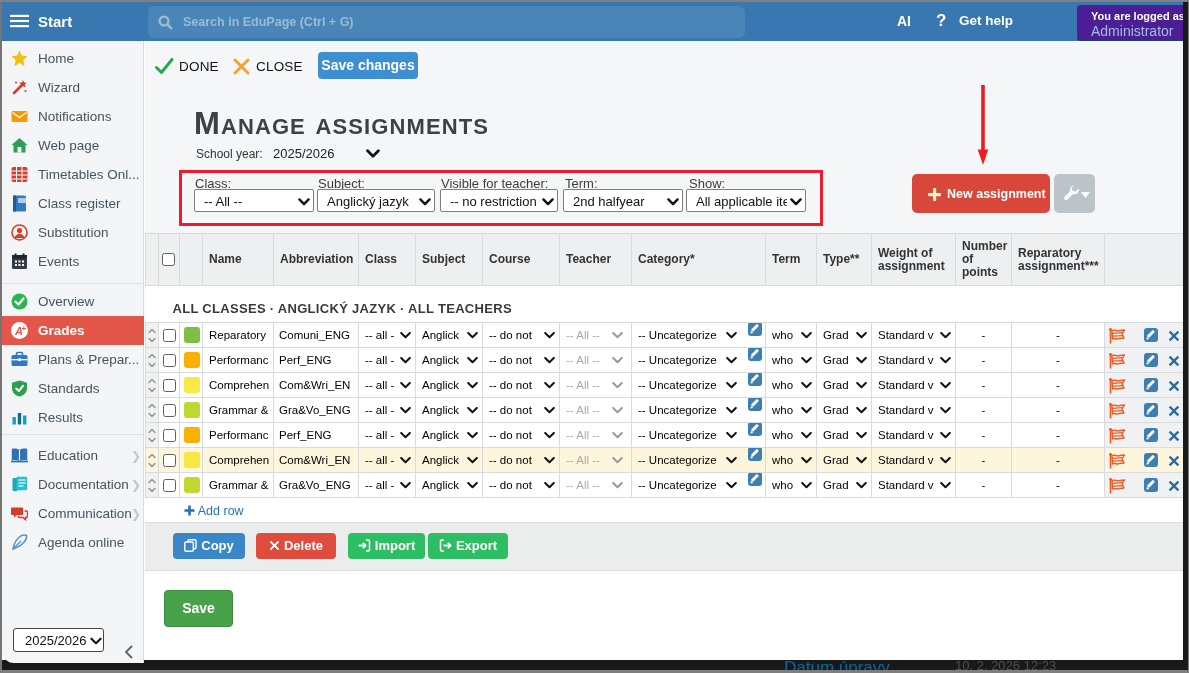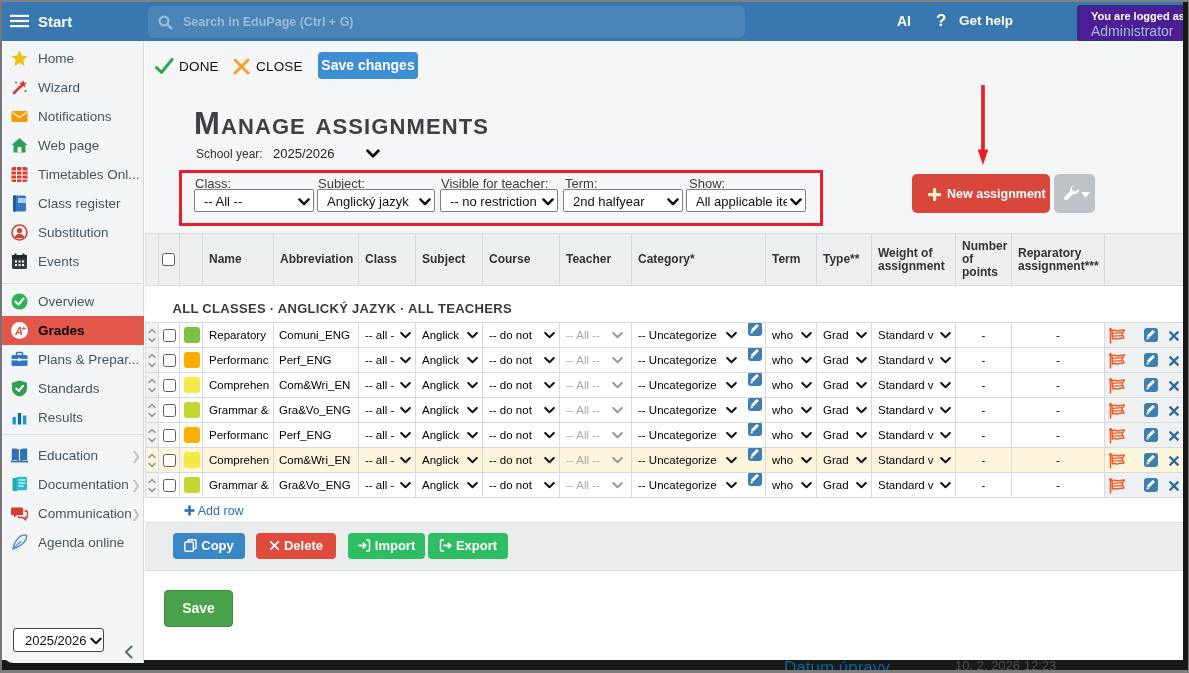--- a/index.html
+++ b/index.html
@@ -26,21 +26,21 @@
 #loggedbox { left:1027px; top:3px; width:148px; height:36px; background:#4c1d95; border:1px solid #1a4166; border-radius:3px;margin-left:48px; }
 #logged1 { left:13px; top:4px; font-size:11px; font-weight:bold; color:#fff; }
 #logged2 { left:13px; top:17px; font-size:14px; color:#9dc0db; }
 
 #sidebar { left:2px; top:41px; width:142px; height:622px; background:#f3f5f6; border-right:1px solid #d7dbdd; border-radius:0 0 0 12px; z-index:6; }
 .mi { position:absolute; left:0; width:142px; height:29px; }
 .mi .ic { position:absolute; left:9px; top:6px; width:17px; height:17px; }
 .mi .lb { position:absolute; left:36px; top:7px; font-size:13.5px; color:#45555f; white-space:nowrap; }
 .mi .chev { position:absolute; right:3px; top:8px; color:#c3c8cc; font-size:12px; }
 .mi.sel { background:#e2574a; }
-.mi.sel .lb { color:#000000; font-weight:bold; }
+.mi.sel .lb { color:#ffffff; font-weight:bold; }
 .sep { position:absolute; left:0; width:142px; border-top:1px solid #dee2e4; }
 #yearsel { left:11px; top:587px; width:91px; height:24px; background:#fff; border:1.5px solid #444; border-radius:3px; }
 #yearsel span { position:absolute; left:11px; top:4px; font-size:13px; color:#111; }
 #collapse { left:122px; top:604px; }
 
 #content { left:145px; top:41px; width:1039px; height:619px; background:#f4f6f7; }
 #whitebottom { left:145px; top:498px; width:1039px; height:162px; background:#fff; }
 #greyband { left:145px; top:522px; width:1039px; height:49px; background:#ebecec; border-top:1px solid #e0e0e0; border-bottom:1px solid #e0e0e0; }
 .btn { position:absolute; border-radius:4px; color:#fff; font-weight:bold; text-align:center; }
 #btn-savechanges { left:318px; top:52px; width:100px; height:27px; background:#3d8ed2; font-size:14px; line-height:27px; }

